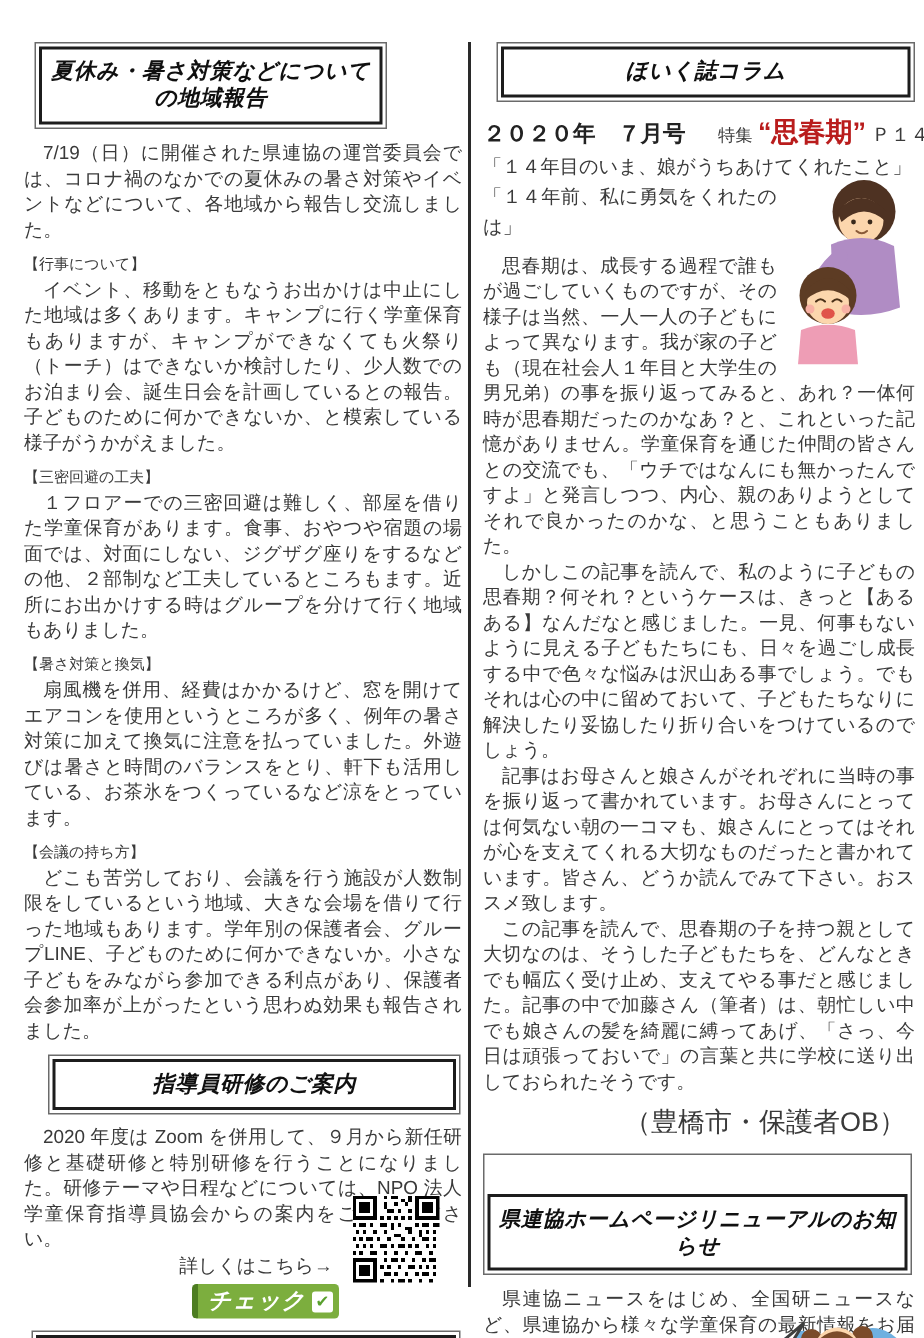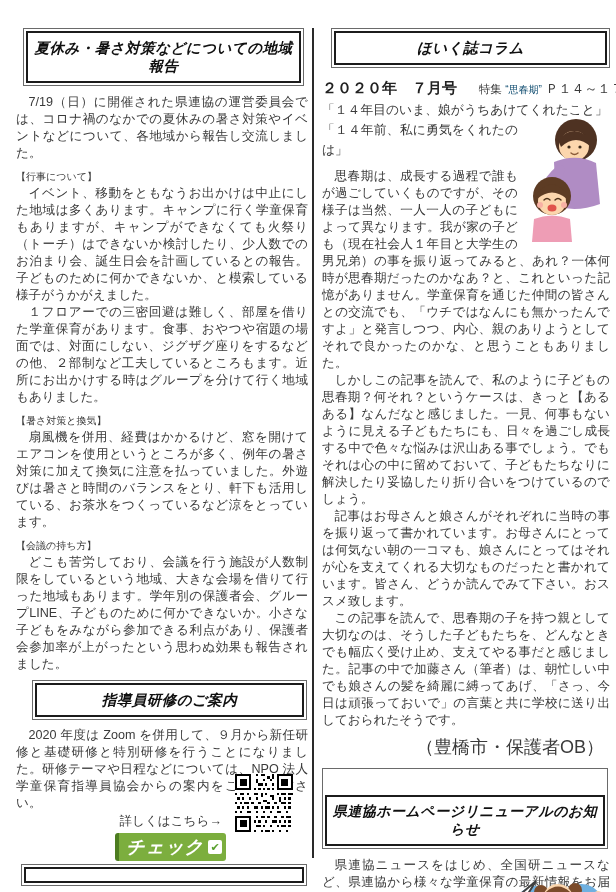--- a/index.html
+++ b/index.html
@@ -23,49 +23,49 @@
     border:2px solid #1c1c1c;
     text-align:center;
     font-weight:bold;
     font-style:italic;
     color:#101010;
     padding:6px 2px;
     font-size:14.5px;
     letter-spacing:0.5px;
     line-height:1.25;
   }
-  .hbox1 { width:281px; margin-left:7px; }
+  .hbox1 { width:235px; margin-left:7px; }
   .hbox2 { width:275px; margin-left:16px; margin-top:7px; }
   .hbox3 { width:286px; margin-left:5px; margin-top:7px; }
   .hboxR1 { width:279px; margin-left:9px; }
   .hboxR2 { width:286px; margin-top:9px; }
 
   .body-txt { font-size:12.6px; line-height:17px; text-align:justify; }
   p.ind { text-indent:1em; }
   .sec-h { margin-top:6px; font-size:10px; line-height:17px; }
   .mt { margin-top:8px; }
 
   
   .sec2 { position:relative; }
   .qr-small { position:absolute; right:15px; top:47px; width:58px; height:58px; }
   .link-line { text-align:right; padding-right:86px; font-size:12.6px; line-height:17px; margin-top:1px; }
   .check-row { text-align:right; padding-right:82px; margin-top:3px; height:24px; }
   .check-btn {
     display:inline-flex; align-items:center; gap:4px;
     background:#7cae3e; border-left:4px solid #4d7d21;
     padding:2px 4px 2px 7px; border-radius:3px;
   }
-  .check-label { color:#ffffff; font-weight:bold; font-style:italic; font-size:18px; letter-spacing:1px; }
+  .check-label { color:#ffffff; font-weight:bold; font-style:italic; font-size:15px; letter-spacing:1px; }
   .check-box { width:14px; height:14px; background:#fff; border-radius:2px; color:#59a02e; font-weight:bold; font-size:11px; line-height:14px; text-align:center; }
 
   
   .issue-line { margin-top:10px; font-size:13px; line-height:20px; white-space:nowrap; }
   .issue-title { font-weight:bold; font-size:15px; color:#222; }
   .feat-label { font-size:11.5px; margin-left:6px;padding-left:12px; }
-  .feat-title { font-weight:normal; font-size:10px; color:#0c4a6e; }
+  .feat-title { font-weight:bold; font-size:18px; color:#b91c1c; }
   .feat-pages { font-size:13px; }
   .quote { font-size:12.8px; line-height:20px; }
 
   .mom-illust { float:right; width:86px; height:126px; margin:-4px 0 4px 6px; }
 
   .signature { text-align:right; font-size:18px; margin:6px 6px 0 0; }
 
   
   .cluster { position:relative; height:136px; margin-top:-32px; }
   .bubble {
@@ -105,20 +105,21 @@
 
   <div class="hbox hbox1">
     <div class="hbox-inner">夏休み・暑さ対策などについての地域報告</div>
   </div>
 
   <p class="body-txt ind mt">7/19（日）に開催された県連協の運営委員会では、コロナ禍のなかでの夏休みの暑さ対策やイベントなどについて、各地域から報告し交流しました。</p>
 
   <div class="sec-h">【行事について】</div>
   <p class="body-txt ind">イベント、移動をともなうお出かけは中止にした地域は多くあります。キャンプに行く学童保育もありますが、キャンプができなくても火祭り（トーチ）はできないか検討したり、少人数でのお泊まり会、誕生日会を計画しているとの報告。子どものために何かできないか、と模索している様子がうかがえました。</p>
 
+  <div class="sec-h">【三密回避の工夫】</div>
   <p class="body-txt ind">１フロアーでの三密回避は難しく、部屋を借りた学童保育があります。食事、おやつや宿題の場面では、対面にしない、ジグザグ座りをするなどの他、２部制など工夫しているところもます。近所にお出かけする時はグループを分けて行く地域もありました。</p>
 
   <div class="sec-h">【暑さ対策と換気】</div>
   <p class="body-txt ind">扇風機を併用、経費はかかるけど、窓を開けてエアコンを使用というところが多く、例年の暑さ対策に加えて換気に注意を払っていました。外遊びは暑さと時間のバランスをとり、軒下も活用している、お茶氷をつくっているなど涼をとっています。</p>
 
   <div class="sec-h">【会議の持ち方】</div>
   <p class="body-txt ind">どこも苦労しており、会議を行う施設が人数制限をしているという地域、大きな会場を借りて行った地域もあります。学年別の保護者会、グループLINE、子どものために何かできないか。小さな子どもをみながら参加できる利点があり、保護者会参加率が上がったという思わぬ効果も報告されました。</p>
 
   <div class="hbox hbox2">
     <div class="hbox-inner">指導員研修のご案内</div>

